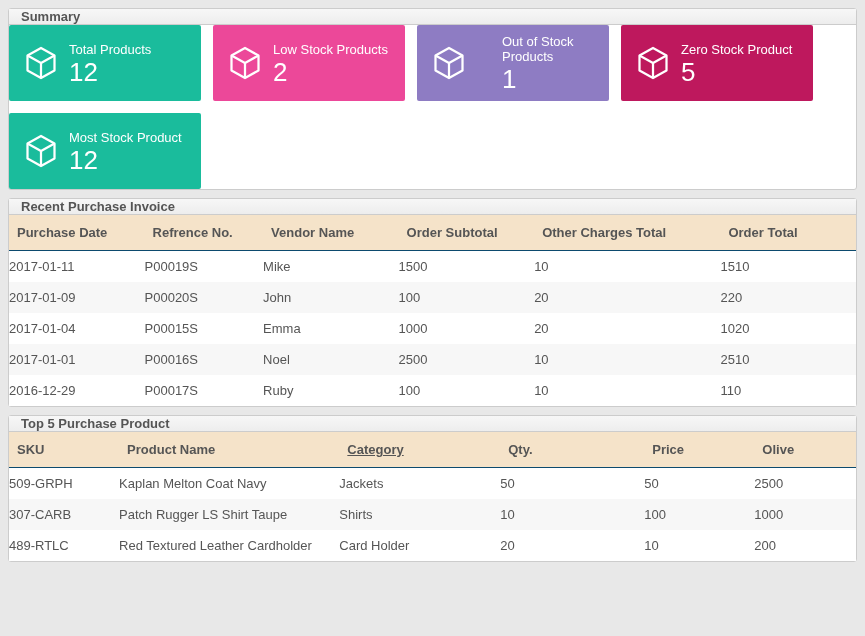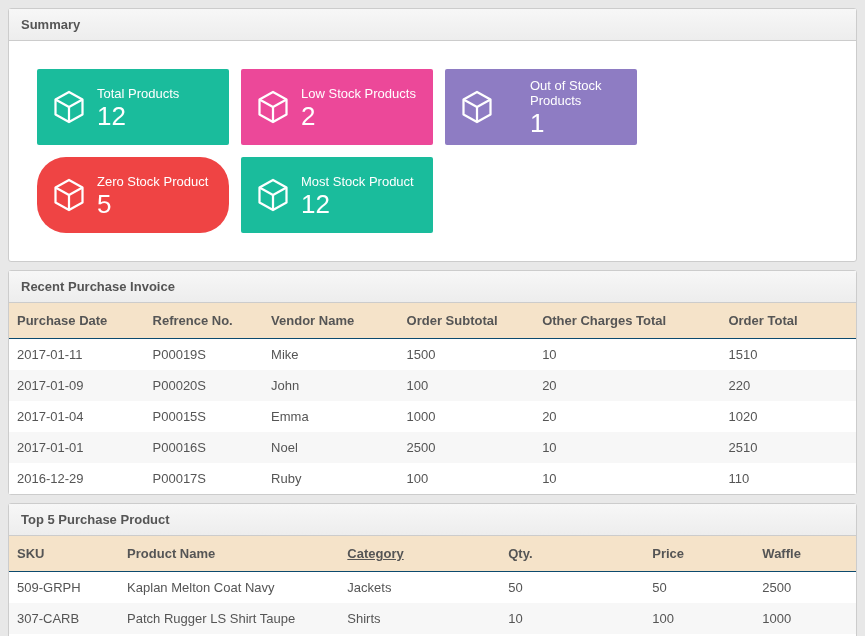--- a/index.html
+++ b/index.html
@@ -13,26 +13,26 @@
     }
     .panel {
       background: #fff;
       border: 1px solid #ccc;
       border-radius: 3px;
       margin: 8px;
     }
     .panel-header {
       background: linear-gradient(#f7f7f7, #ededed);
       border-bottom: 1px solid #ccc;
-      padding: 8px 12px;
+      padding: 0 12px;
       font-weight: bold;
       color: #555;
       font-size: 13px;
     }
-    .panel-body { padding: 28px; }
+    .panel-body { padding: 0; }
     .cards {
       display: flex;
       flex-wrap: wrap;
       gap: 12px;
     }
     .card {
       width: 192px;
       height: 76px;
       color: #fff;
       display: flex;
@@ -48,36 +48,36 @@
       justify-content: center;
       margin-right: 8px;
       flex-shrink: 0;
     }
     .card .text { flex: 1; }
     .card .label { font-size: 13px; margin-bottom: 2px; }
     .card .value { font-size: 26px; font-weight: 400; line-height: 1; }
     .c-teal   { background: #1abc9c; }
     .c-pink   { background: #ec4899; }
     .c-purple { background: #8e7cc3; gap: 25px; }
-    .c-orange { background: #ef4444; border-radius: 29px; }
+    .c-orange { background: #be185d; }
     table {
       width: 100%;
       border-collapse: collapse;
       font-size: 13px;
     }
     thead th {
       background: #f5e3c9;
       text-align: left;
       font-weight: bold;
       color: #555;
       padding: 10px 8px;
       border-bottom: 1px solid #0c4a6e;
     }
     tbody td {
-      padding: 8px 8px;
+      padding: 8px 0;
       color: #555;
     }
     tbody tr:nth-child(even) td { background: #f7f7f7; }
     tbody tr:nth-child(odd) td { background: #fff; }
     svg { display: block; }
   </style>
 </head>
 <body>
 
 <div class="panel">
@@ -214,21 +214,21 @@
 <div class="panel">
   <div class="panel-header">Top 5 Purchase Product</div>
   <table>
     <thead>
         <tr id="tp-head">
           <th style="width: 13%;">SKU</th>
           <th style="width: 26%;">Product Name</th>
           <th style="width: 19%; text-decoration: underline;">Category</th>
           <th style="width: 17%;">Qty.</th>
           <th style="width: 13%;">Price</th>
-          <th style="width: 12%;">Waffle</th>
+          <th style="width: 12%;">Olive</th>
         </tr>
       </thead>
     <tbody id="tp-body">
         <tr>
           <td>509-GRPH</td>
           <td>Kaplan Melton Coat Navy</td>
           <td>Jackets</td>
           <td>50</td>
           <td>50</td>
           <td>2500</td>

